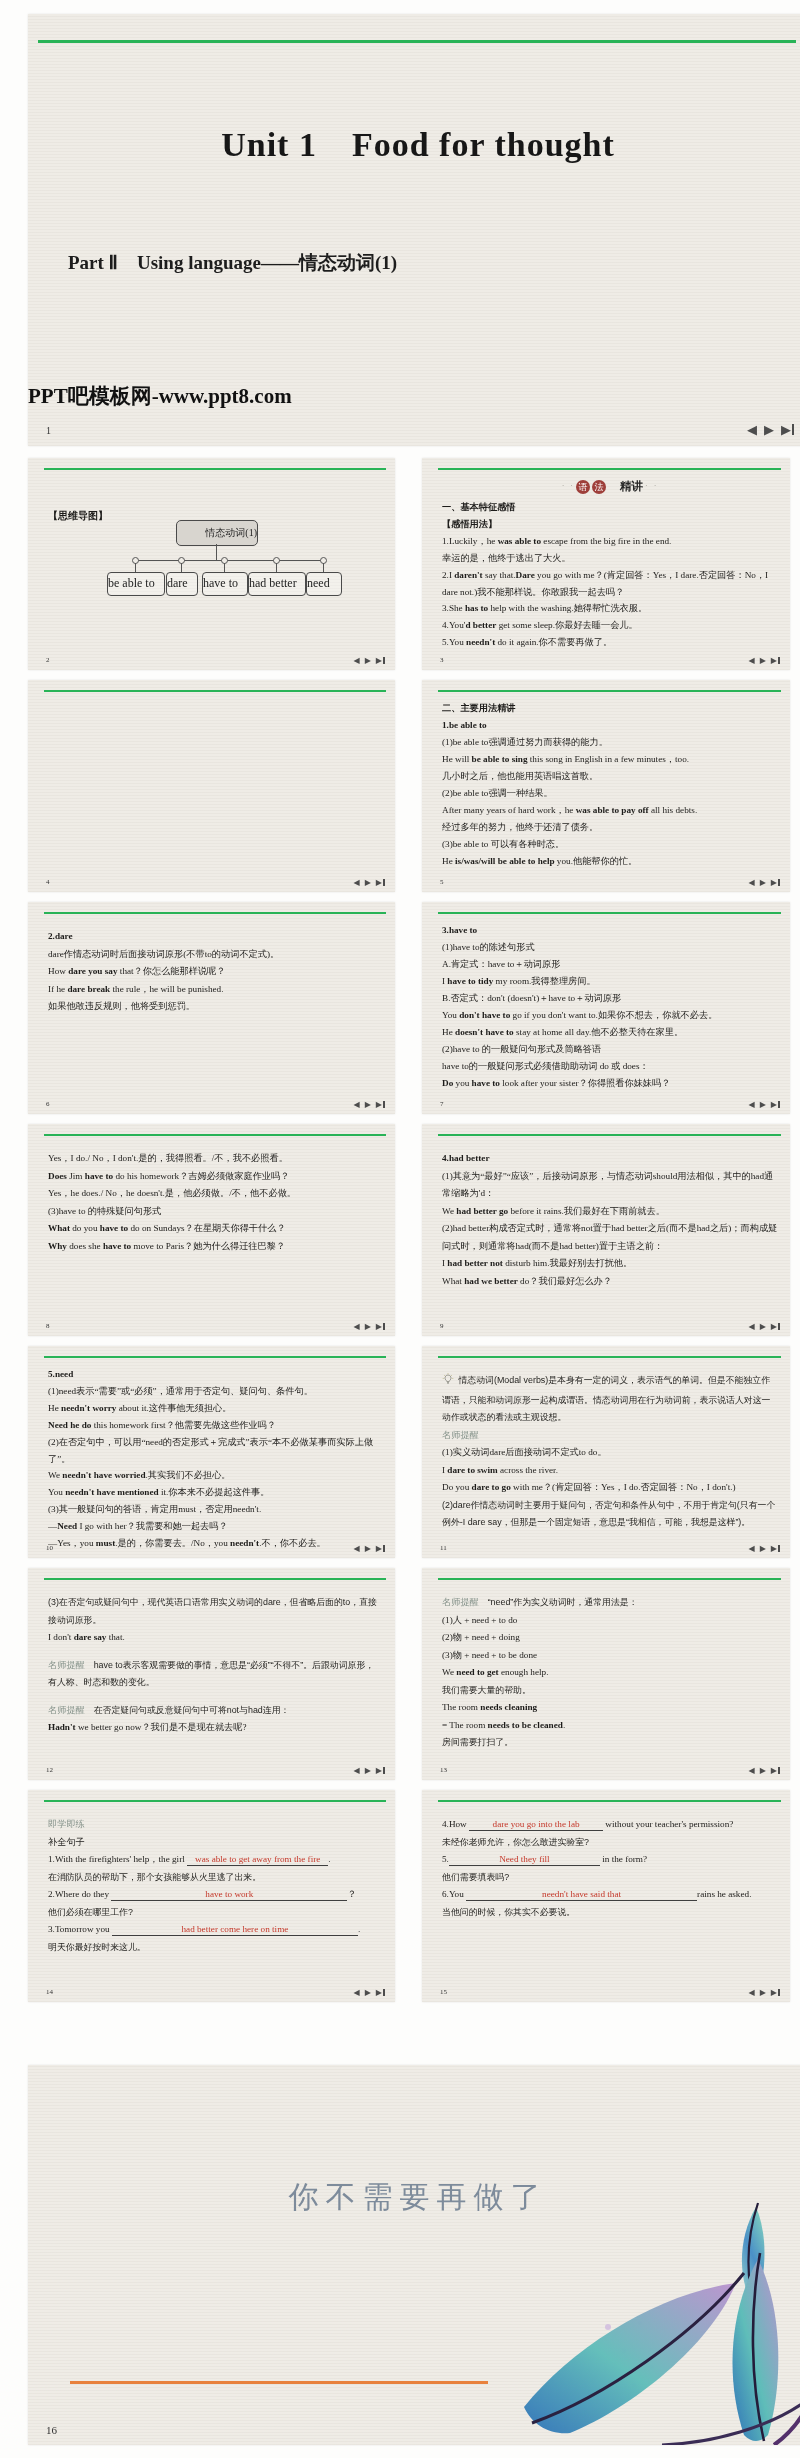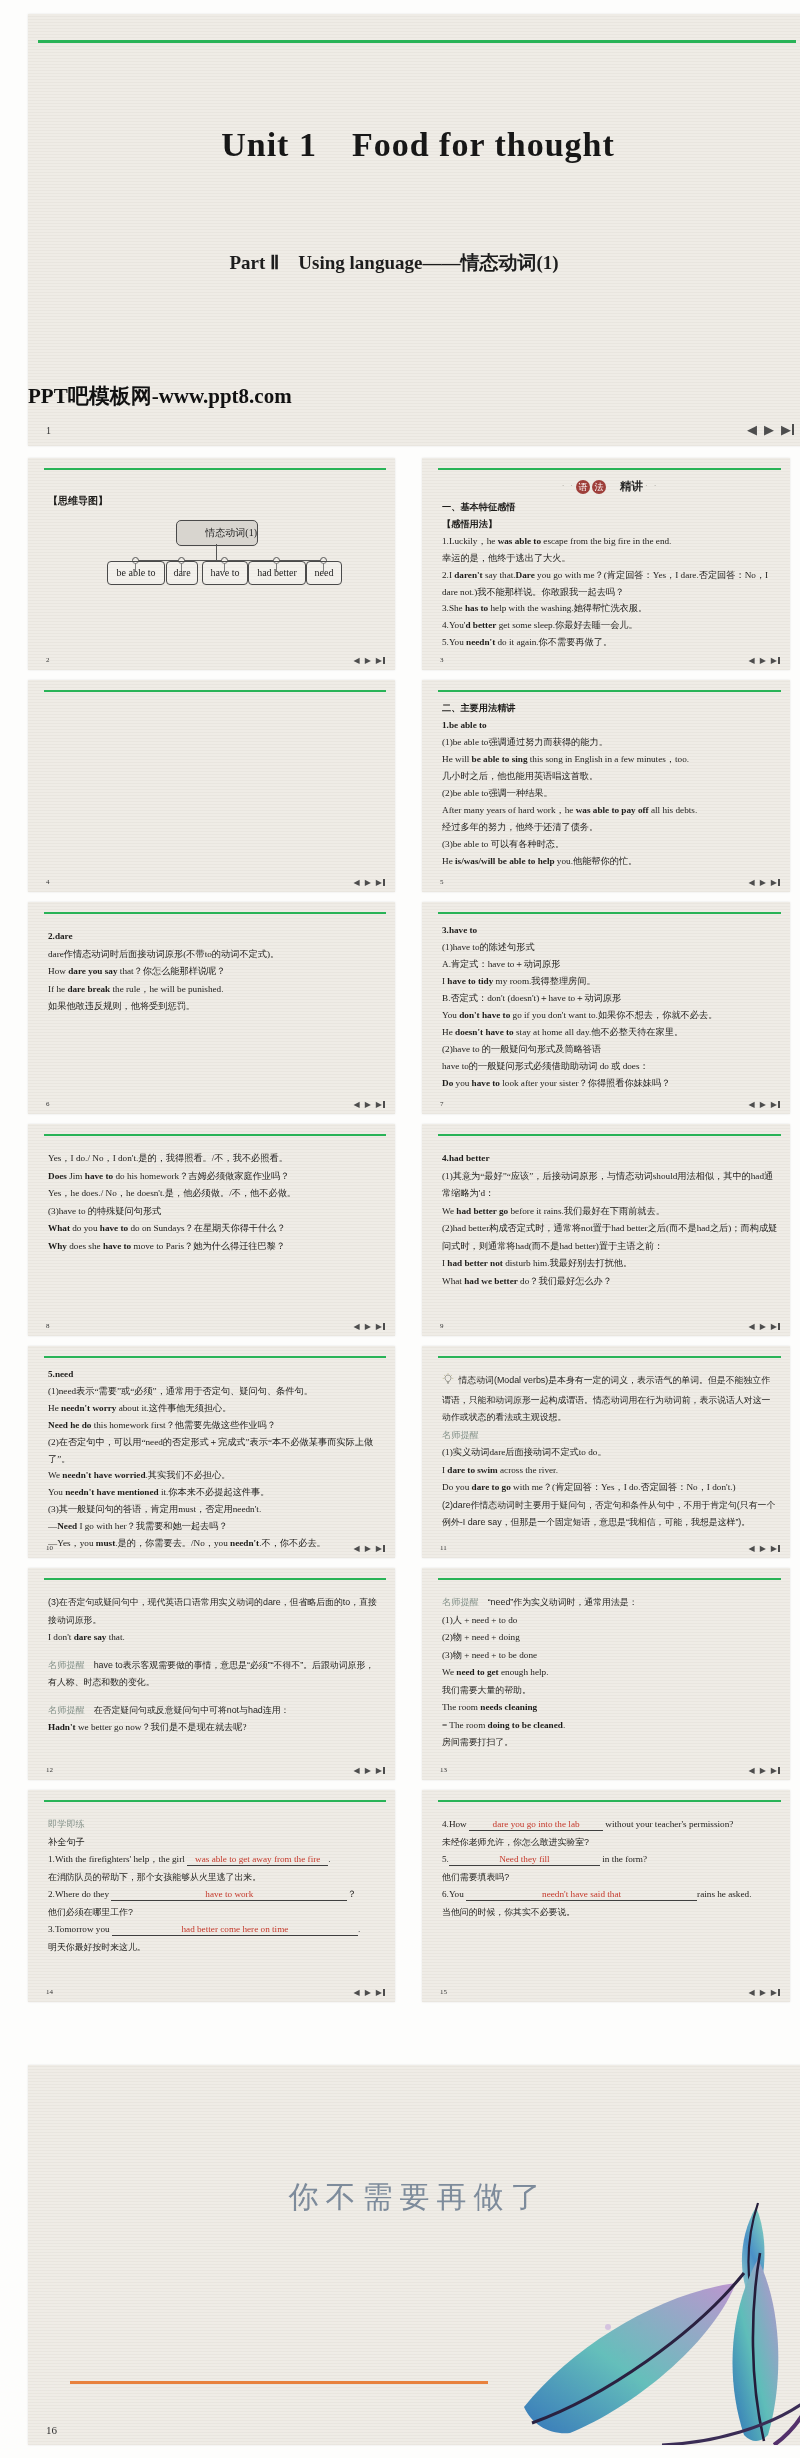--- a/index.html
+++ b/index.html
@@ -13,21 +13,21 @@
   .pg{position:absolute;left:18px;bottom:6px;font-size:7px;color:#333;}
   .nav{position:absolute;right:10px;bottom:5px;display:flex;gap:5px;align-items:center;color:#4d4d4d;font-size:8px;line-height:1;}
   .nav span{cursor:pointer;}
   .nav .endn::after{content:"";display:inline-block;width:2px;height:7px;background:#4d4d4d;margin-left:1px;vertical-align:-1px;}
 
   
   .slide-large{position:absolute;left:10px;width:780px;}
   #slide1{top:14px;height:432px;}
   #slide1 .gline{top:26px;left:10px;right:12px;height:3px;}
   #slide1 .title{position:absolute;top:108px;left:0;right:0;text-align:center;font-size:34px;font-weight:bold;color:#171717;letter-spacing:1px;}
-  #slide1 .subtitle{position:absolute;top:236px;left:0;right:48px;text-align:center;font-size:19px;font-weight:bold;color:#1d1d1d;}
+  #slide1 .subtitle{position:absolute;top:236px;left:0;right:48px;font-size:19px;font-weight:bold;color:#1d1d1d;padding-left:40px;}
   #slide1 .site{position:absolute;top:368px;left:0;right:0;text-align:left;font-size:21px;font-weight:bold;color:#111;}
   #slide1 .pg{font-size:10px;bottom:10px;}
   #slide1 .nav{font-size:13px;right:14px;bottom:10px;gap:7px;}
   #slide1 .nav .endn::after{height:11px;}
 
   
   .grid{position:absolute;top:458px;left:10px;width:780px;display:grid;
     grid-template-columns:385px 386px;column-gap:9px;row-gap:10px;grid-auto-rows:212px;}
   .body{position:absolute;top:26px;left:20px;right:12px;font-size:9.2px;line-height:17.5px;color:#1d1c1a;}
   .body.dense{top:20px;line-height:16.6px;}
@@ -42,29 +42,29 @@
   .icon-bulb{display:inline-block;vertical-align:-2px;margin-right:2px;}
 
   
   .badge{text-align:center;height:20px;margin-bottom:1px;}
   .badge .bdot{color:#9a988e;font-size:8px;letter-spacing:2px;vertical-align:2px;}
   .badge .cir{display:inline-block;width:14px;height:14px;border-radius:50%;background:#9e3f3a;color:#fff;
     font-size:9px;line-height:14px;text-align:center;margin:0 1px;font-family:"Liberation Sans",sans-serif;}
   .badge .brest{font-weight:bold;font-size:11.5px;color:#262626;margin:0 2px;padding-left:11px;}
 
   
-  .mm-heading{position:absolute;left:20px;top:36px;font-size:10px;font-weight:bold;color:#1d1c1a;}
+  .mm-heading{position:absolute;left:20px;top:51px;font-size:10px;font-weight:bold;color:#1d1c1a;}
   .mm-root{position:absolute;left:148px;top:62px;width:80px;height:24px;background:#d8d5cf;border:1px solid #4a4a4a;
     border-radius:5px;text-align:right;line-height:23px;font-size:10px;color:#222;}
   .mm-vline{position:absolute;left:188px;top:86px;width:1px;height:16px;background:#555;}
   .mm-hline{position:absolute;left:107px;top:102px;width:188px;height:1px;background:#555;}
   .mm-dot{position:absolute;top:99px;width:5px;height:5px;border:1px solid #555;border-radius:50%;background:#efece6;}
   .mm-drop{position:absolute;top:105px;width:1px;height:9px;background:#555;}
-  .mm-child{position:absolute;top:103px;height:22px;border:1px solid #4a4a4a;border-radius:4px;
-    text-align:center;line-height:21px;font-size:10px;color:#222;background:rgba(255,255,255,.25);}
+  .mm-child{position:absolute;top:114px;height:22px;border:1px solid #4a4a4a;border-radius:4px;
+    text-align:left;line-height:21px;font-size:12px;color:#222;background:rgba(255,255,255,.25);}
 
   
   #slide16{top:2065px;height:380px;}
   #slide16 .end-msg{position:absolute;top:112px;left:0;right:0;text-align:center;font-size:30px;color:#7d8b9b;letter-spacing:7px;}
   #slide16 .orange-line{position:absolute;left:42px;top:316px;width:418px;height:3px;background:#e8823e;}
   #slide16 .feather{position:absolute;right:-4px;bottom:-6px;width:300px;height:256px;}
   #slide16 .pg{font-size:11px;bottom:9px;}
 </style>
 </head>
 <body>
@@ -299,21 +299,21 @@
       <section class="slide">
     <div class="gline"></div>
     <div class="body">
           <div class="ln"><span class="seg-g">名师提醒</span><span class="seg-h">　“need”作为实义动词时，通常用法是：</span></div>
           <div class="ln"><span class="">(1)人 + need + to do</span></div>
           <div class="ln"><span class="">(2)物 + need + doing</span></div>
           <div class="ln"><span class="">(3)物 + need + to be done</span></div>
           <div class="ln"><span class="">We </span><span class="seg-b">need to get</span><span class=""> enough help.</span></div>
           <div class="ln"><span class="seg-h">我们需要大量的帮助。</span></div>
           <div class="ln"><span class="">The room </span><span class="seg-b">needs cleaning</span></div>
-          <div class="ln"><span class="">= The room </span><span class="seg-b">doing to be cleaned</span><span class="">.</span></div>
+          <div class="ln"><span class="">= The room </span><span class="seg-b">needs to be cleaned</span><span class="">.</span></div>
           <div class="ln"><span class="seg-h">房间需要打扫了。</span></div>
         </div>
     <span class="pg">13</span>
     <div class="nav">
           <span class="">◀</span>
           <span class="">▶</span>
           <span class="endn">▶</span>
         </div>
   </section>
       <section class="slide">

